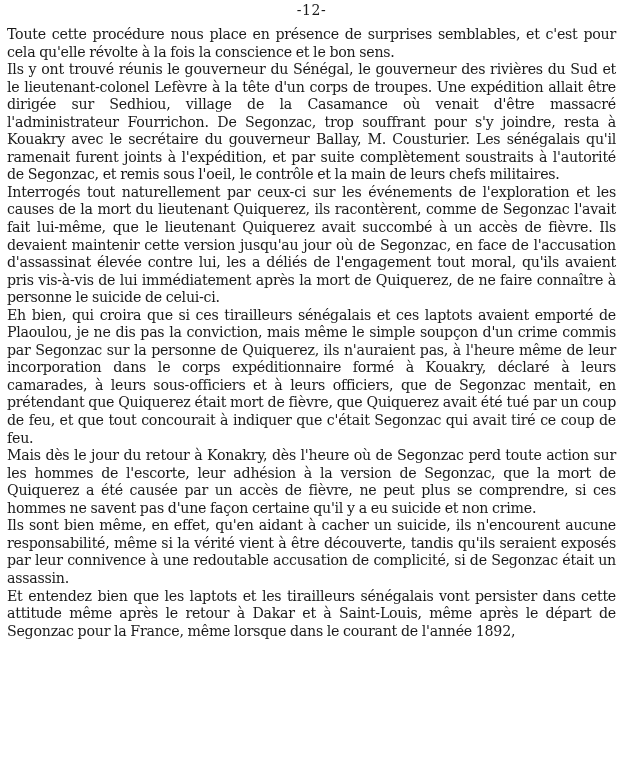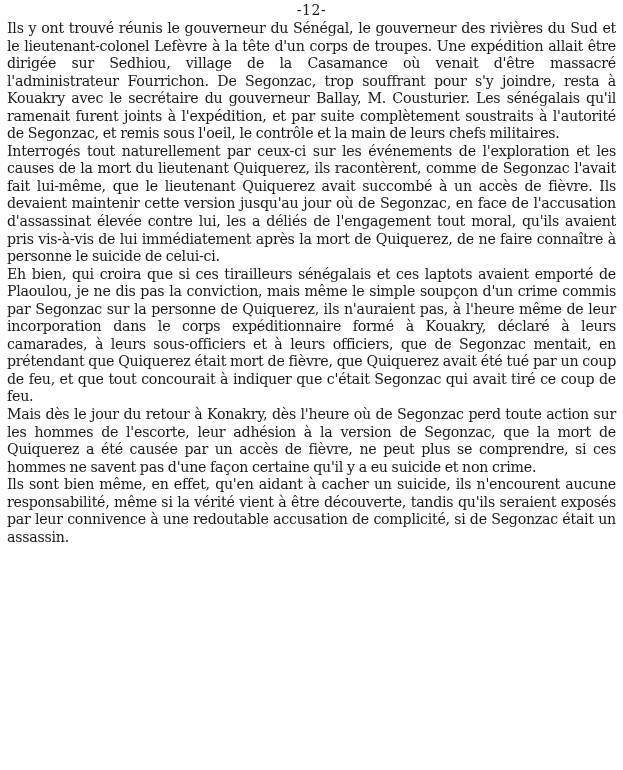--- a/index.html
+++ b/index.html
@@ -21,35 +21,37 @@
       font-family: "DejaVu Serif", serif;
       font-size: 14.2px;
       line-height: 17.55px;
       color: #1a1a1a;
     }
     .page-number {
       text-align: center;
       height: 20px;
       line-height: 20px;
       padding-top: 0px;
-      margin-bottom: 0;
+      margin-bottom: 6px;
       font-size: 14px;
       letter-spacing: 0.5px;
     }
     .para {
       margin: 0;
       text-align: justify;
       text-justify: inter-word;
       letter-spacing: -0.25px;
       word-spacing: -0.4px;
     }
   </style>
 </head>
 <body>
 
 <div class="page">
   <div class="page-number">-12-</div>
+  <p class="para">Toute cette procédure nous place en présence de surprises semblables, et c'est pour cela qu'elle révolte à la fois la conscience et le bon sens.</p>
   <p class="para">Ils y ont trouvé réunis le gouverneur du Sénégal, le gouverneur des rivières du Sud et le lieutenant-colonel Lefèvre à la tête d'un corps de troupes. Une expédition allait être dirigée sur Sedhiou, village de la Casamance où venait d'être massacré l'administrateur Fourrichon. De Segonzac, trop souffrant pour s'y joindre, resta à Kouakry avec le secrétaire du gouverneur Ballay, M. Cousturier. Les sénégalais qu'il ramenait furent joints à l'expédition, et par suite complètement soustraits à l'autorité de Segonzac, et remis sous l'oeil, le contrôle et la main de leurs chefs militaires.</p>
   <p class="para">Interrogés tout naturellement par ceux-ci sur les événements de l'exploration et les causes de la mort du lieutenant Quiquerez, ils racontèrent, comme de Segonzac l'avait fait lui-même, que le lieutenant Quiquerez avait succombé à un accès de fièvre. Ils devaient maintenir cette version jusqu'au jour où de Segonzac, en face de l'accusation d'assassinat élevée contre lui, les a déliés de l'engagement tout moral, qu'ils avaient pris vis-à-vis de lui immédiatement après la mort de Quiquerez, de ne faire connaître à personne le suicide de celui-ci.</p>
   <p class="para">Eh bien, qui croira que si ces tirailleurs sénégalais et ces laptots avaient emporté de Plaoulou, je ne dis pas la conviction, mais même le simple soupçon d'un crime commis par Segonzac sur la personne de Quiquerez, ils n'auraient pas, à l'heure même de leur incorporation dans le corps expéditionnaire formé à Kouakry, déclaré à leurs camarades, à leurs sous-officiers et à leurs officiers, que de Segonzac mentait, en prétendant que Quiquerez était mort de fièvre, que Quiquerez avait été tué par un coup de feu, et que tout concourait à indiquer que c'était Segonzac qui avait tiré ce coup de feu.</p>
   <p class="para">Mais dès le jour du retour à Konakry, dès l'heure où de Segonzac perd toute action sur les hommes de l'escorte, leur adhésion à la version de Segonzac, que la mort de Quiquerez a été causée par un accès de fièvre, ne peut plus se comprendre, si ces hommes ne savent pas d'une façon certaine qu'il y a eu suicide et non crime.</p>
   <p class="para">Ils sont bien même, en effet, qu'en aidant à cacher un suicide, ils n'encourent aucune responsabilité, même si la vérité vient à être découverte, tandis qu'ils seraient exposés par leur connivence à une redoutable accusation de complicité, si de Segonzac était un assassin.</p>
+  <p class="para">Et entendez bien que les laptots et les tirailleurs sénégalais vont persister dans cette attitude même après le retour à Dakar et à Saint-Louis, même après le départ de Segonzac pour la France, même lorsque dans le courant de l'année 1892,</p>
 </div>
 
 </body></html>

